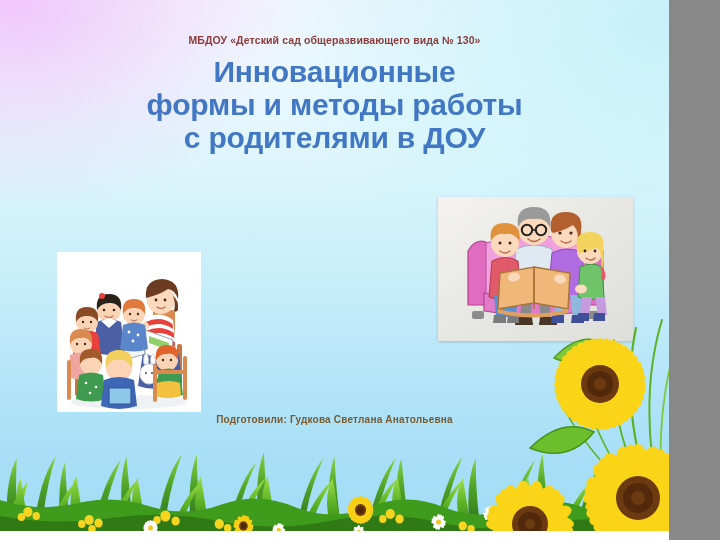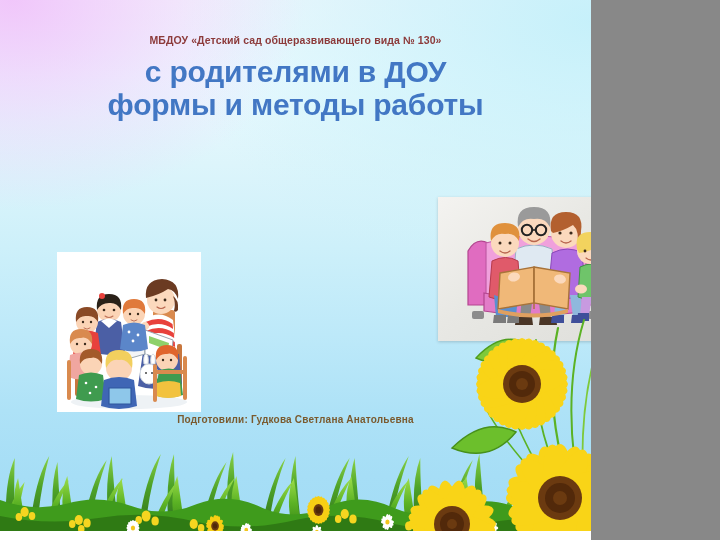--- a/index.html
+++ b/index.html
@@ -1,17 +1,17 @@
 <!DOCTYPE html>
 <html lang="ru"><head>
 <meta charset="utf-8">
 <style>
   html,body{margin:0;padding:0;background:#888;}
   #slide{
-    position:relative;width:591px;height:540px;overflow:hidden;
+    position:relative;width:669px;height:540px;overflow:hidden;
     font-family:"Liberation Sans","DejaVu Sans",sans-serif;
     background:
       radial-gradient(ellipse 420px 300px at 2% 0%, rgba(240,190,250,.85) 0%, rgba(240,200,250,.35) 42%, rgba(240,200,250,0) 70%),
       radial-gradient(ellipse 520px 340px at 100% 4%, rgba(196,240,250,.95) 0%, rgba(205,243,250,.45) 55%, rgba(205,243,250,0) 80%),
       linear-gradient(180deg,#f3f7fd 0%, #ecfaff 14%, #ddf5fb 30%, #cdf0fa 46%, #bde9f9 62%, #aee2f7 76%, #a6def6 88%, #a3dcf5 100%);
   }
 
   
   .org{
     position:absolute;left:0;right:0;top:34px;text-align:center;
@@ -45,22 +45,23 @@
   .bottomstrip{position:absolute;left:0;right:0;bottom:0;height:9px;background:#fff;}
 </style>
 </head>
 <body>
 
 <div id="slide">
 
   <div class="org">МБДОУ «Детский сад общеразвивающего вида № 130»</div>
 
   <div class="title">
+    <span>Инновационные</span>
+    <span>формы и методы работы</span>
     <span>с родителями в ДОУ</span>
-    <span>формы и методы работы</span>
   </div>
 
   <div class="pic" id="pic-kindergarten">
     <svg viewBox="0 0 144 160" xmlns="http://www.w3.org/2000/svg">
       <rect width="144" height="160" fill="#ffffff"></rect>
 
       <ellipse cx="72" cy="150" rx="58" ry="7" fill="#eef2f5"></ellipse>
 
       <g fill="#c8763d">
         <rect x="18" y="96" width="5" height="48" rx="2"></rect>

